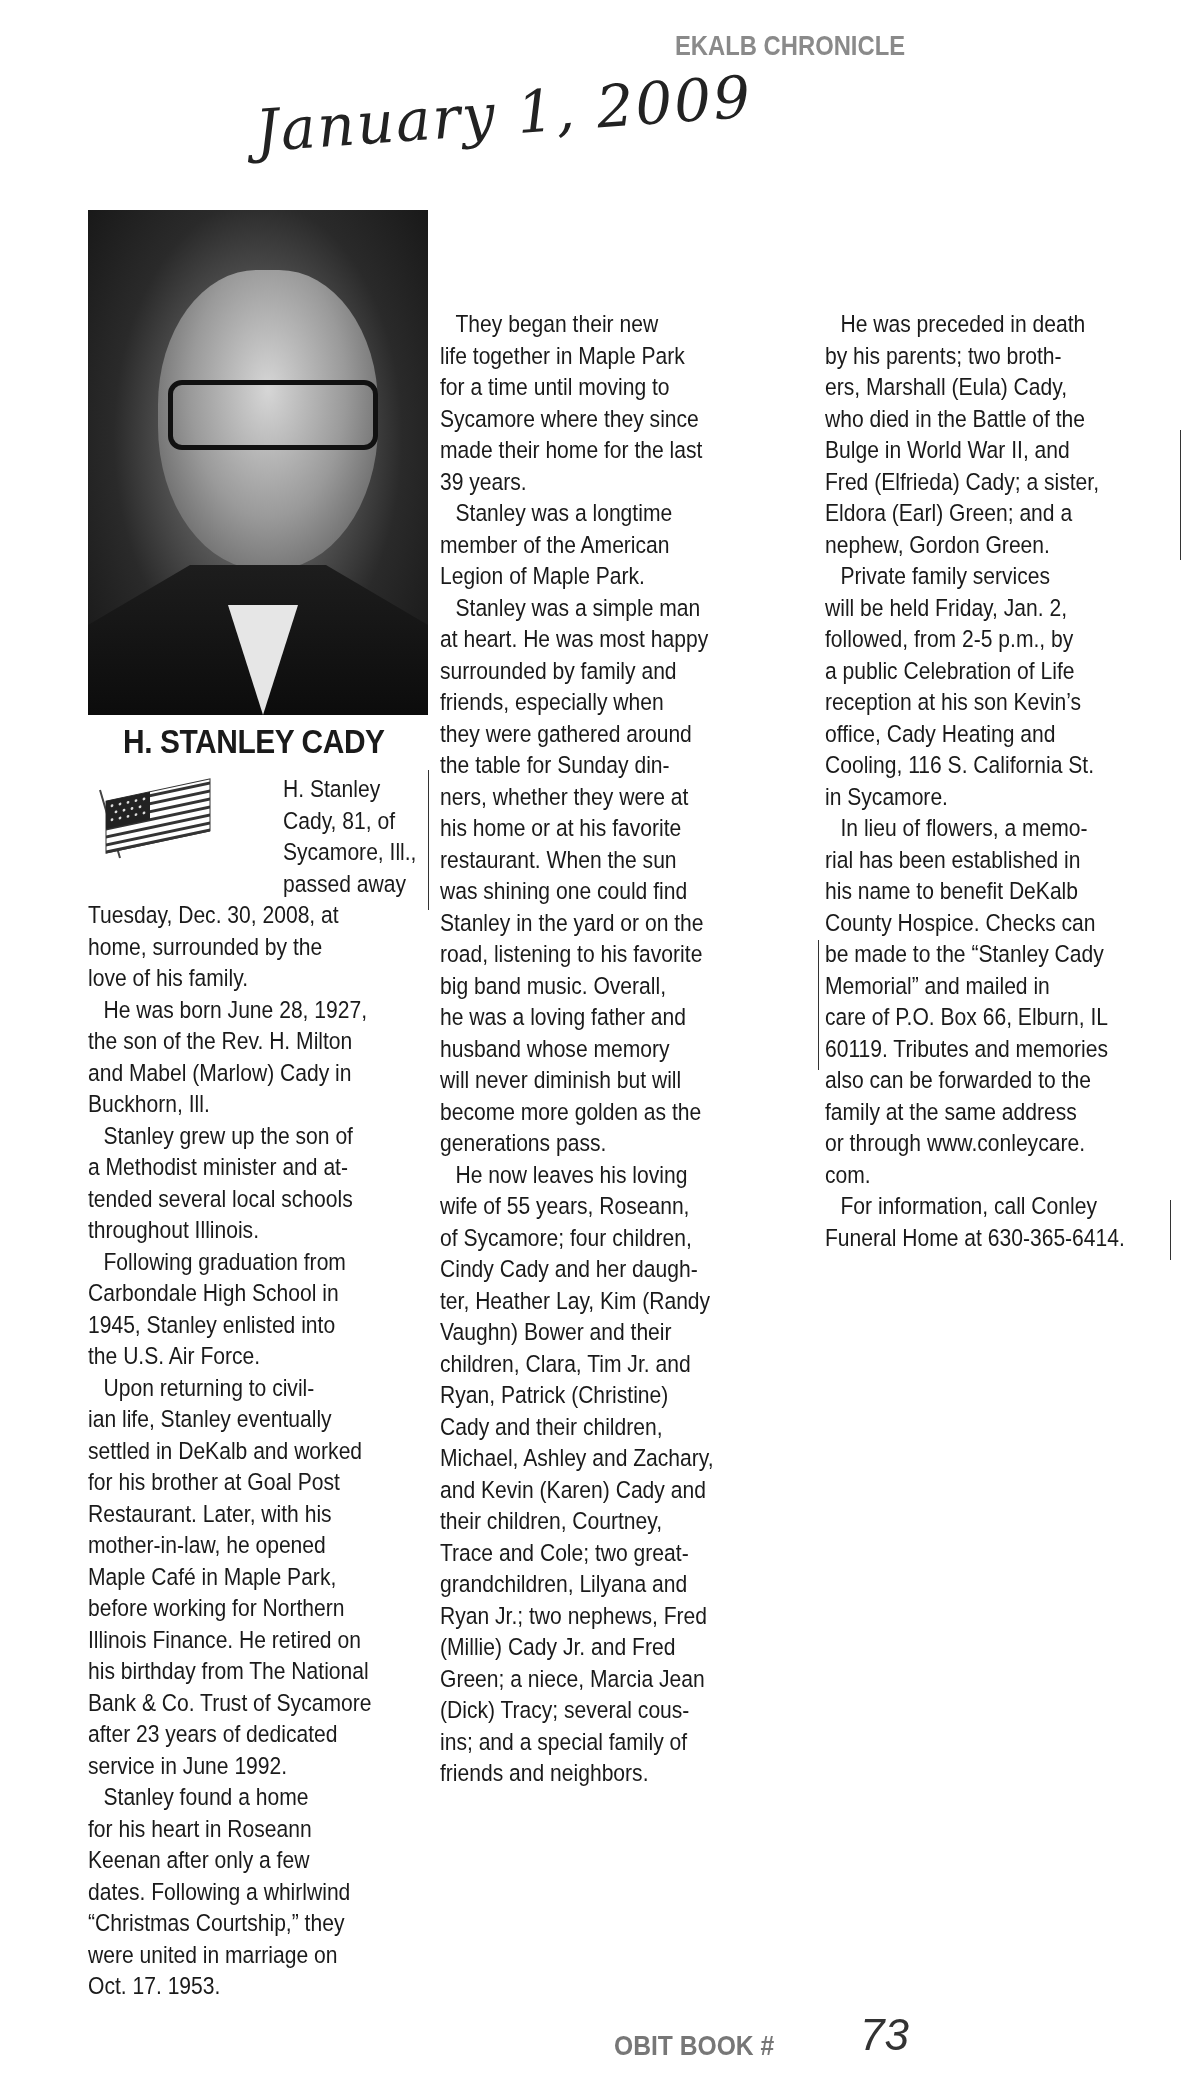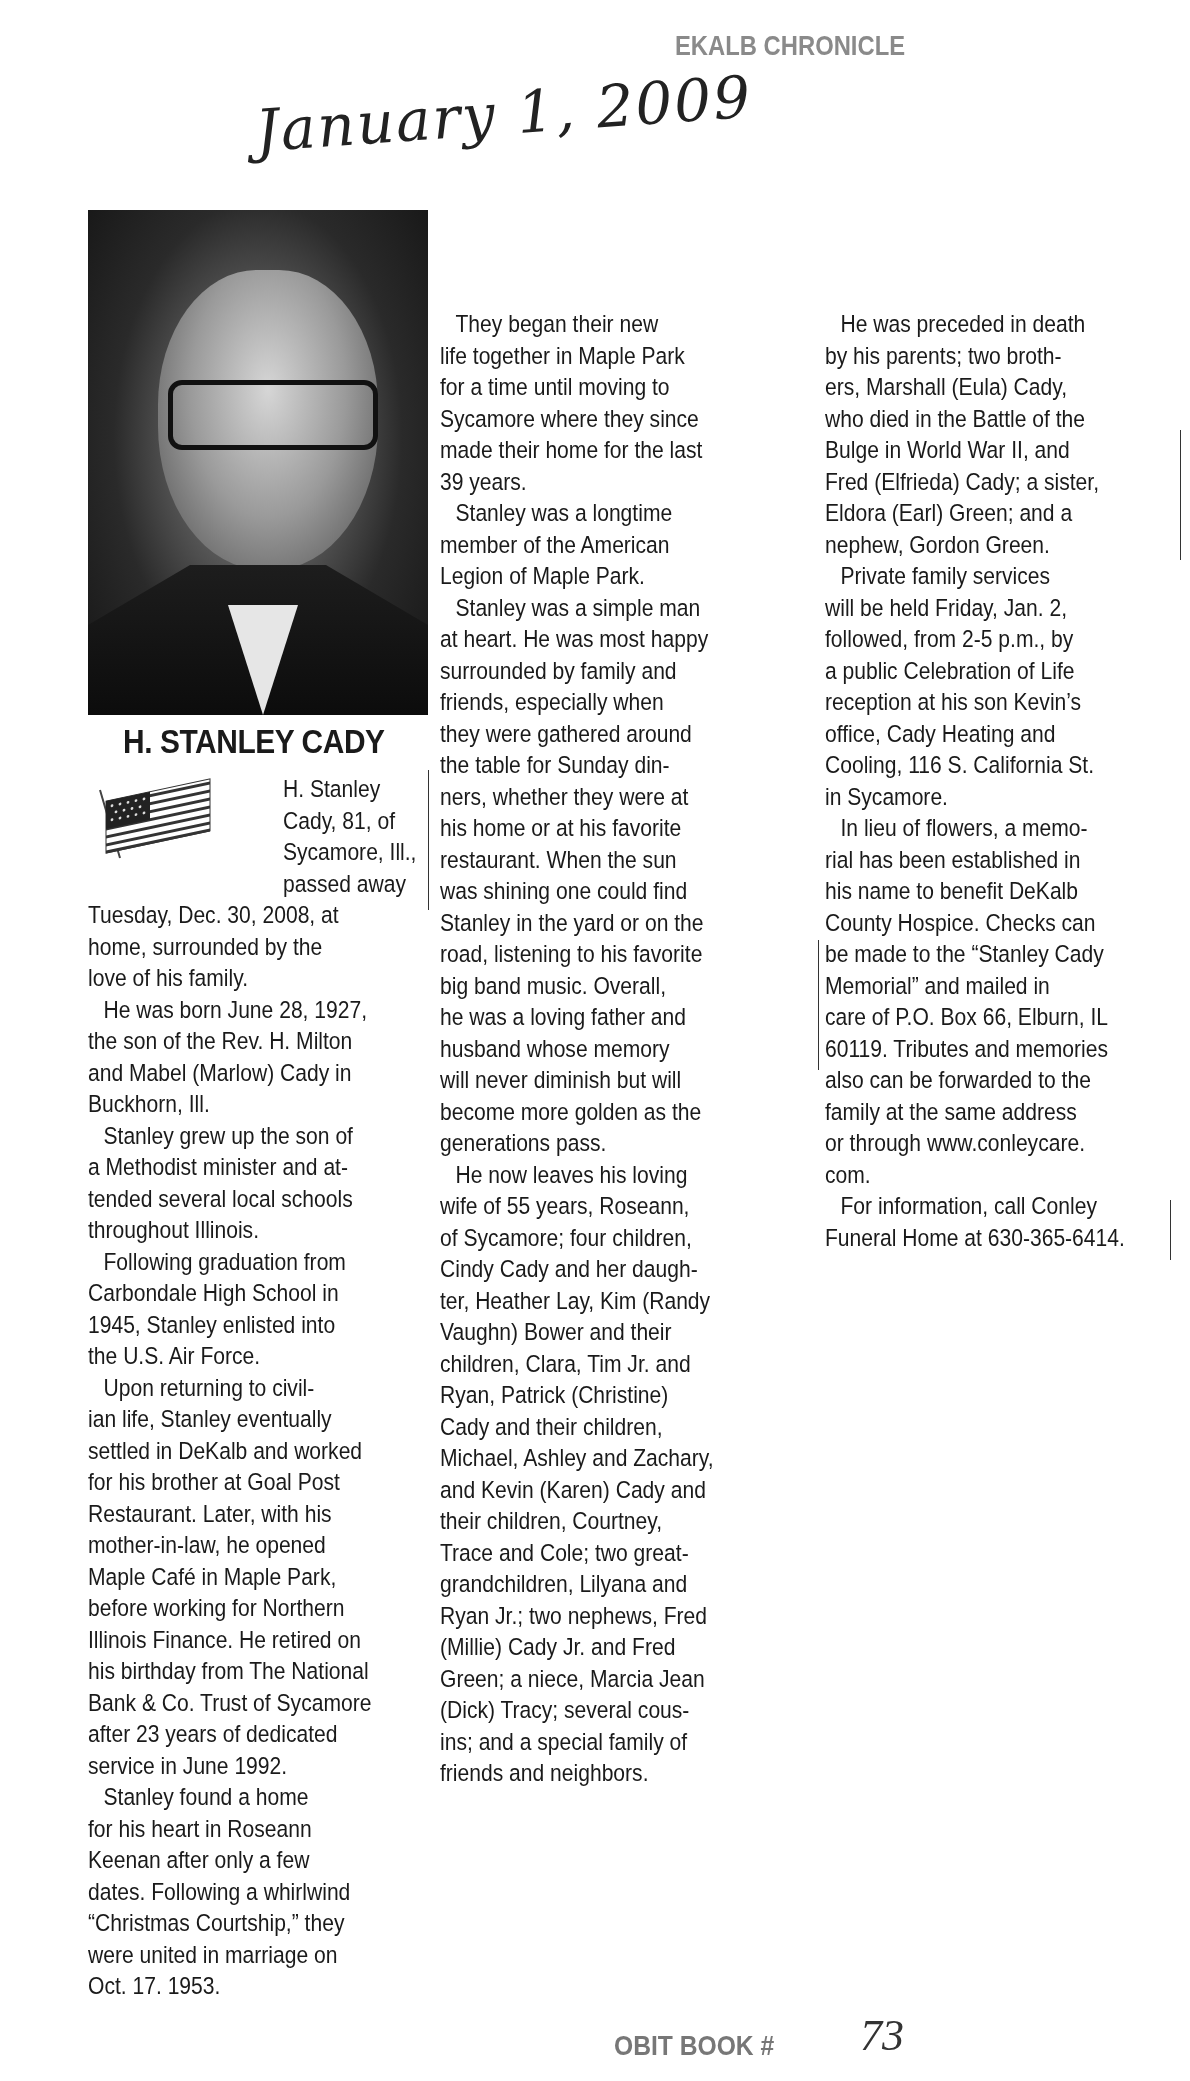--- a/index.html
+++ b/index.html
@@ -24,21 +24,21 @@
          transform:scaleX(0.86); transform-origin:left top; white-space:nowrap; }
   .col p { margin:0; }
   .col .ind { padding-left:18px; }
   .col1-top { left:283px; top:773px; }
   .col1 { left:88px; top:899px; }
   .col2 { left:440px; top:308px; }
   .col3 { left:825px; top:308px; }
   .rule { position:absolute; background:#333; }
   .obit-label { position:absolute; left:614px; top:2030px; font-weight:bold; font-size:28px; color:#777;
          transform:scaleX(0.88); transform-origin:left; }
-  .obit-num { position:absolute; left:860px; top:2010px; font-family:Liberation Serif, serif; font-style:italic;
+  .obit-num { position:absolute; left:860px; top:2010px; font-family:Liberation Sans, sans-serif; font-style:italic;
          font-size:44px; color:#333; }
 </style>
 </head>
 <body>
 
 <div class="stamp-top">EKALB CHRONICLE</div>
 <div class="handwritten-date">January 1, 2009</div>
 
 <div class="photo" title="Portrait of H. Stanley Cady">
   <div class="face"></div>

